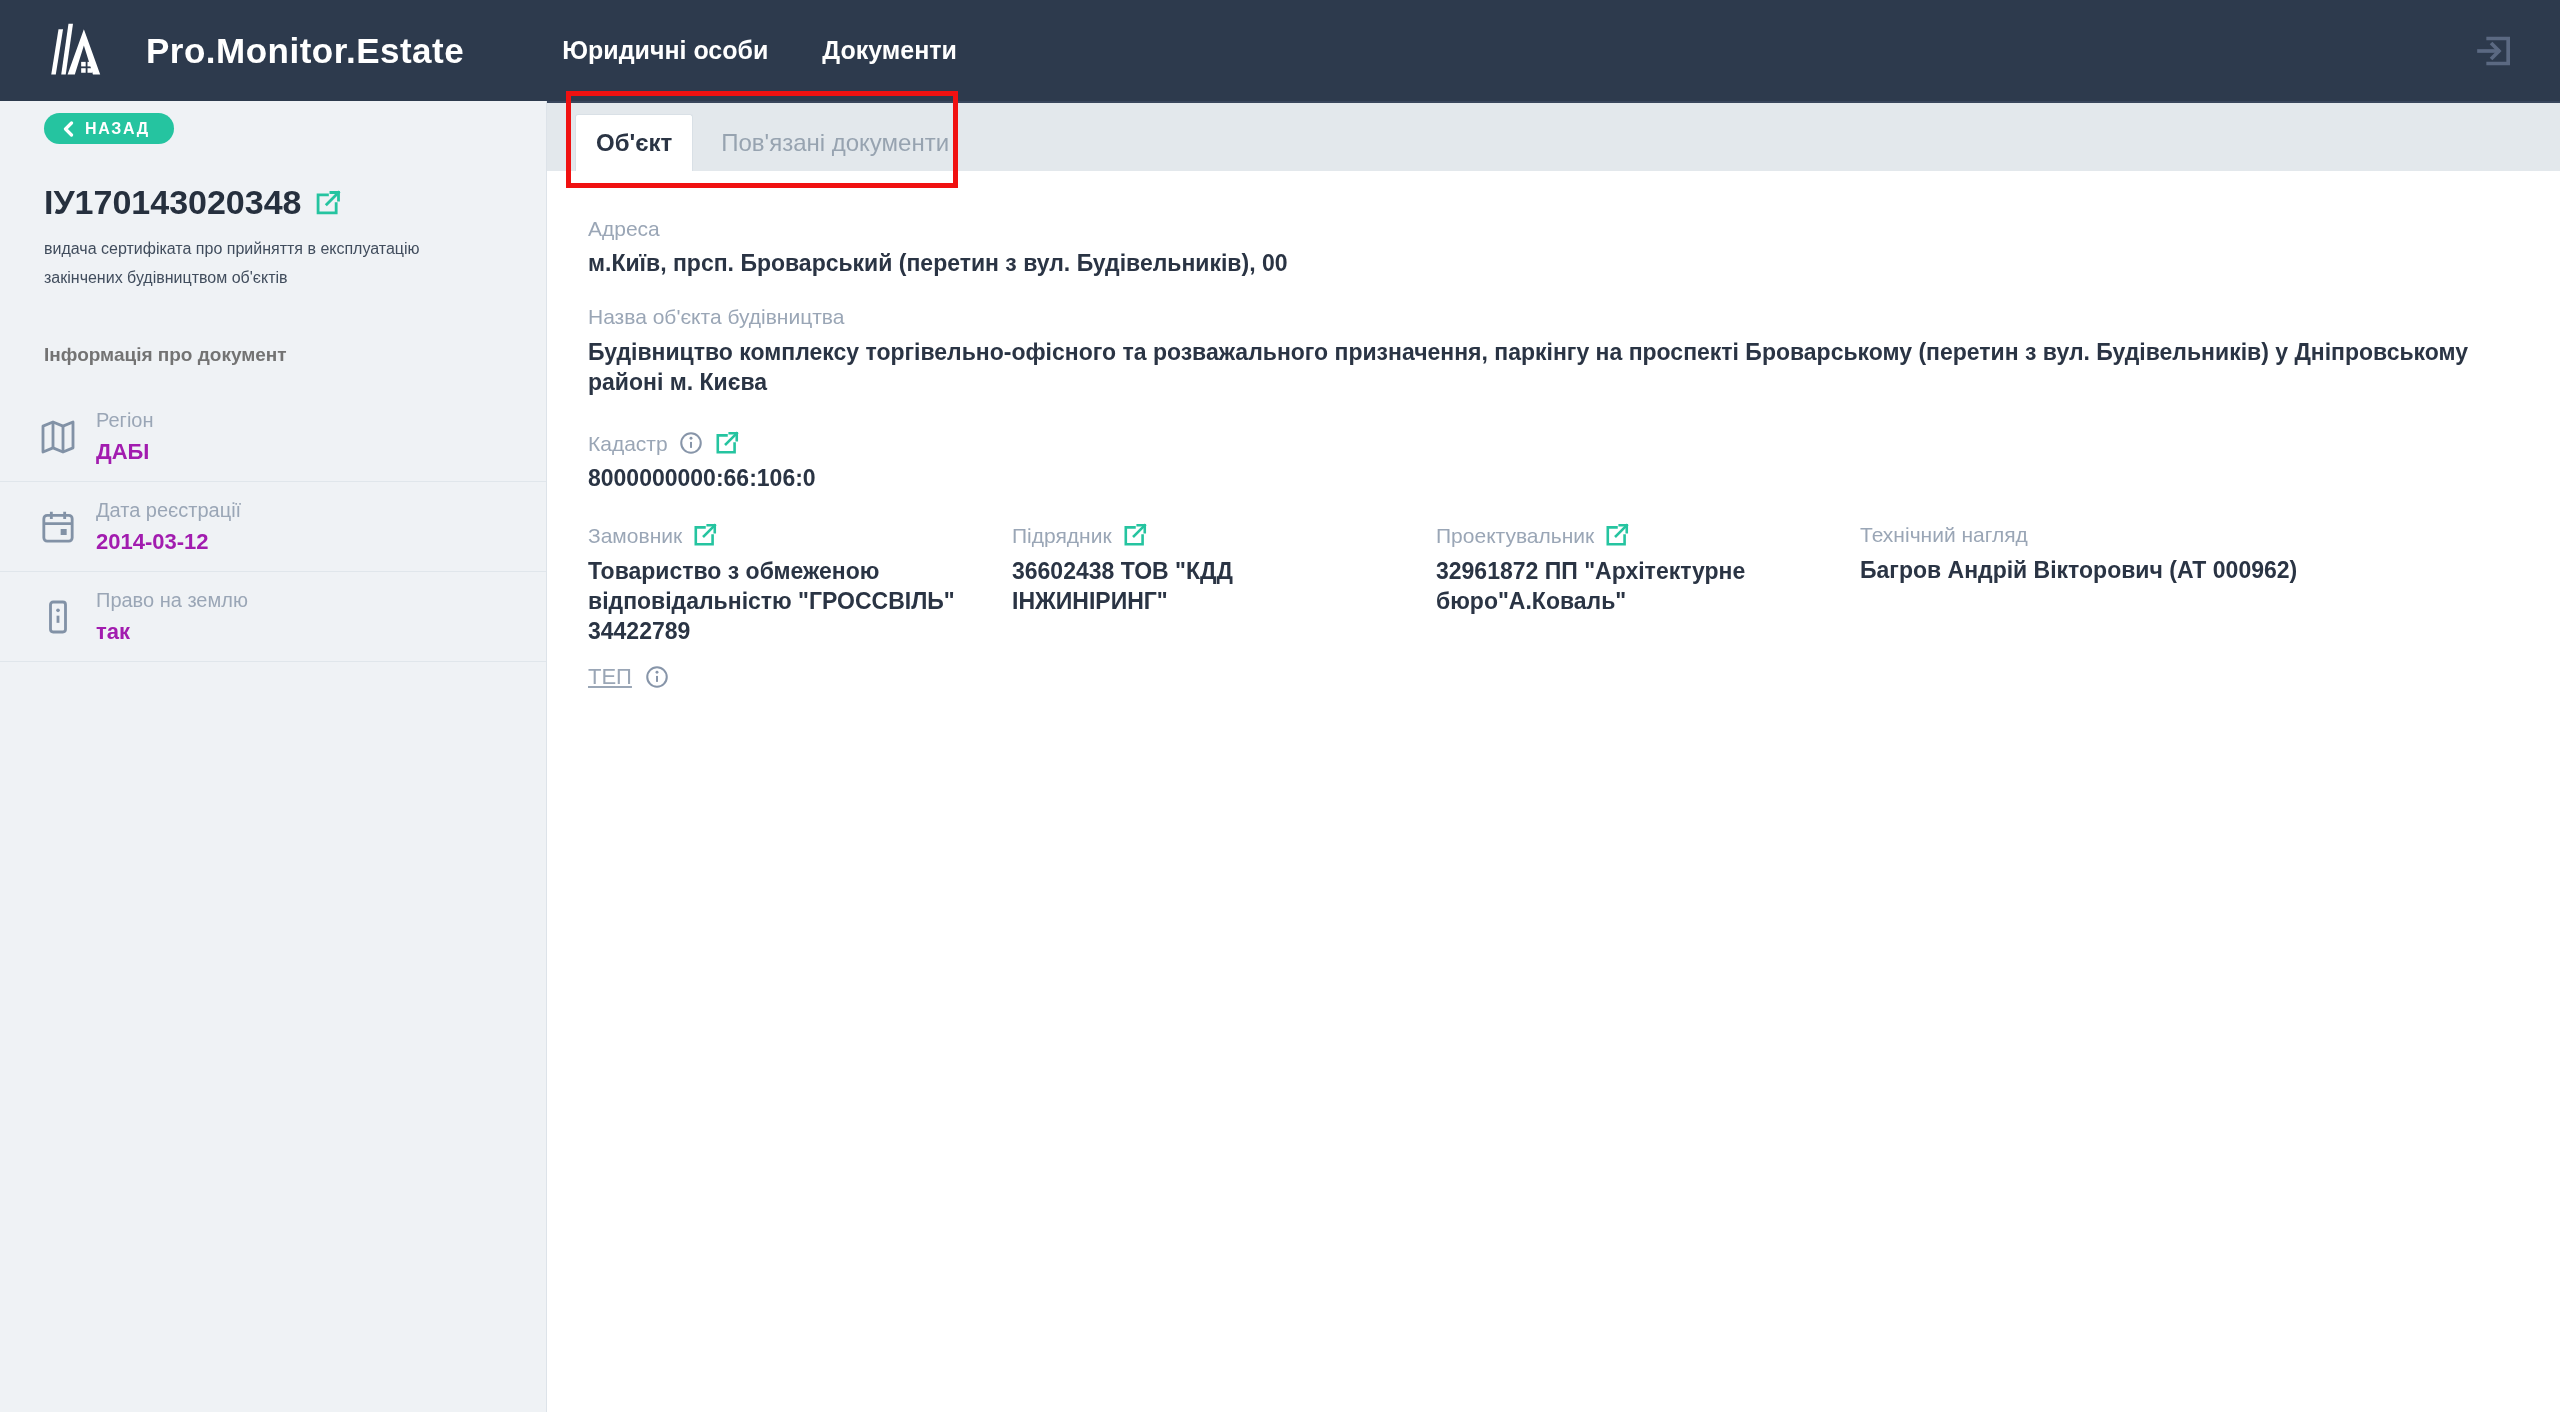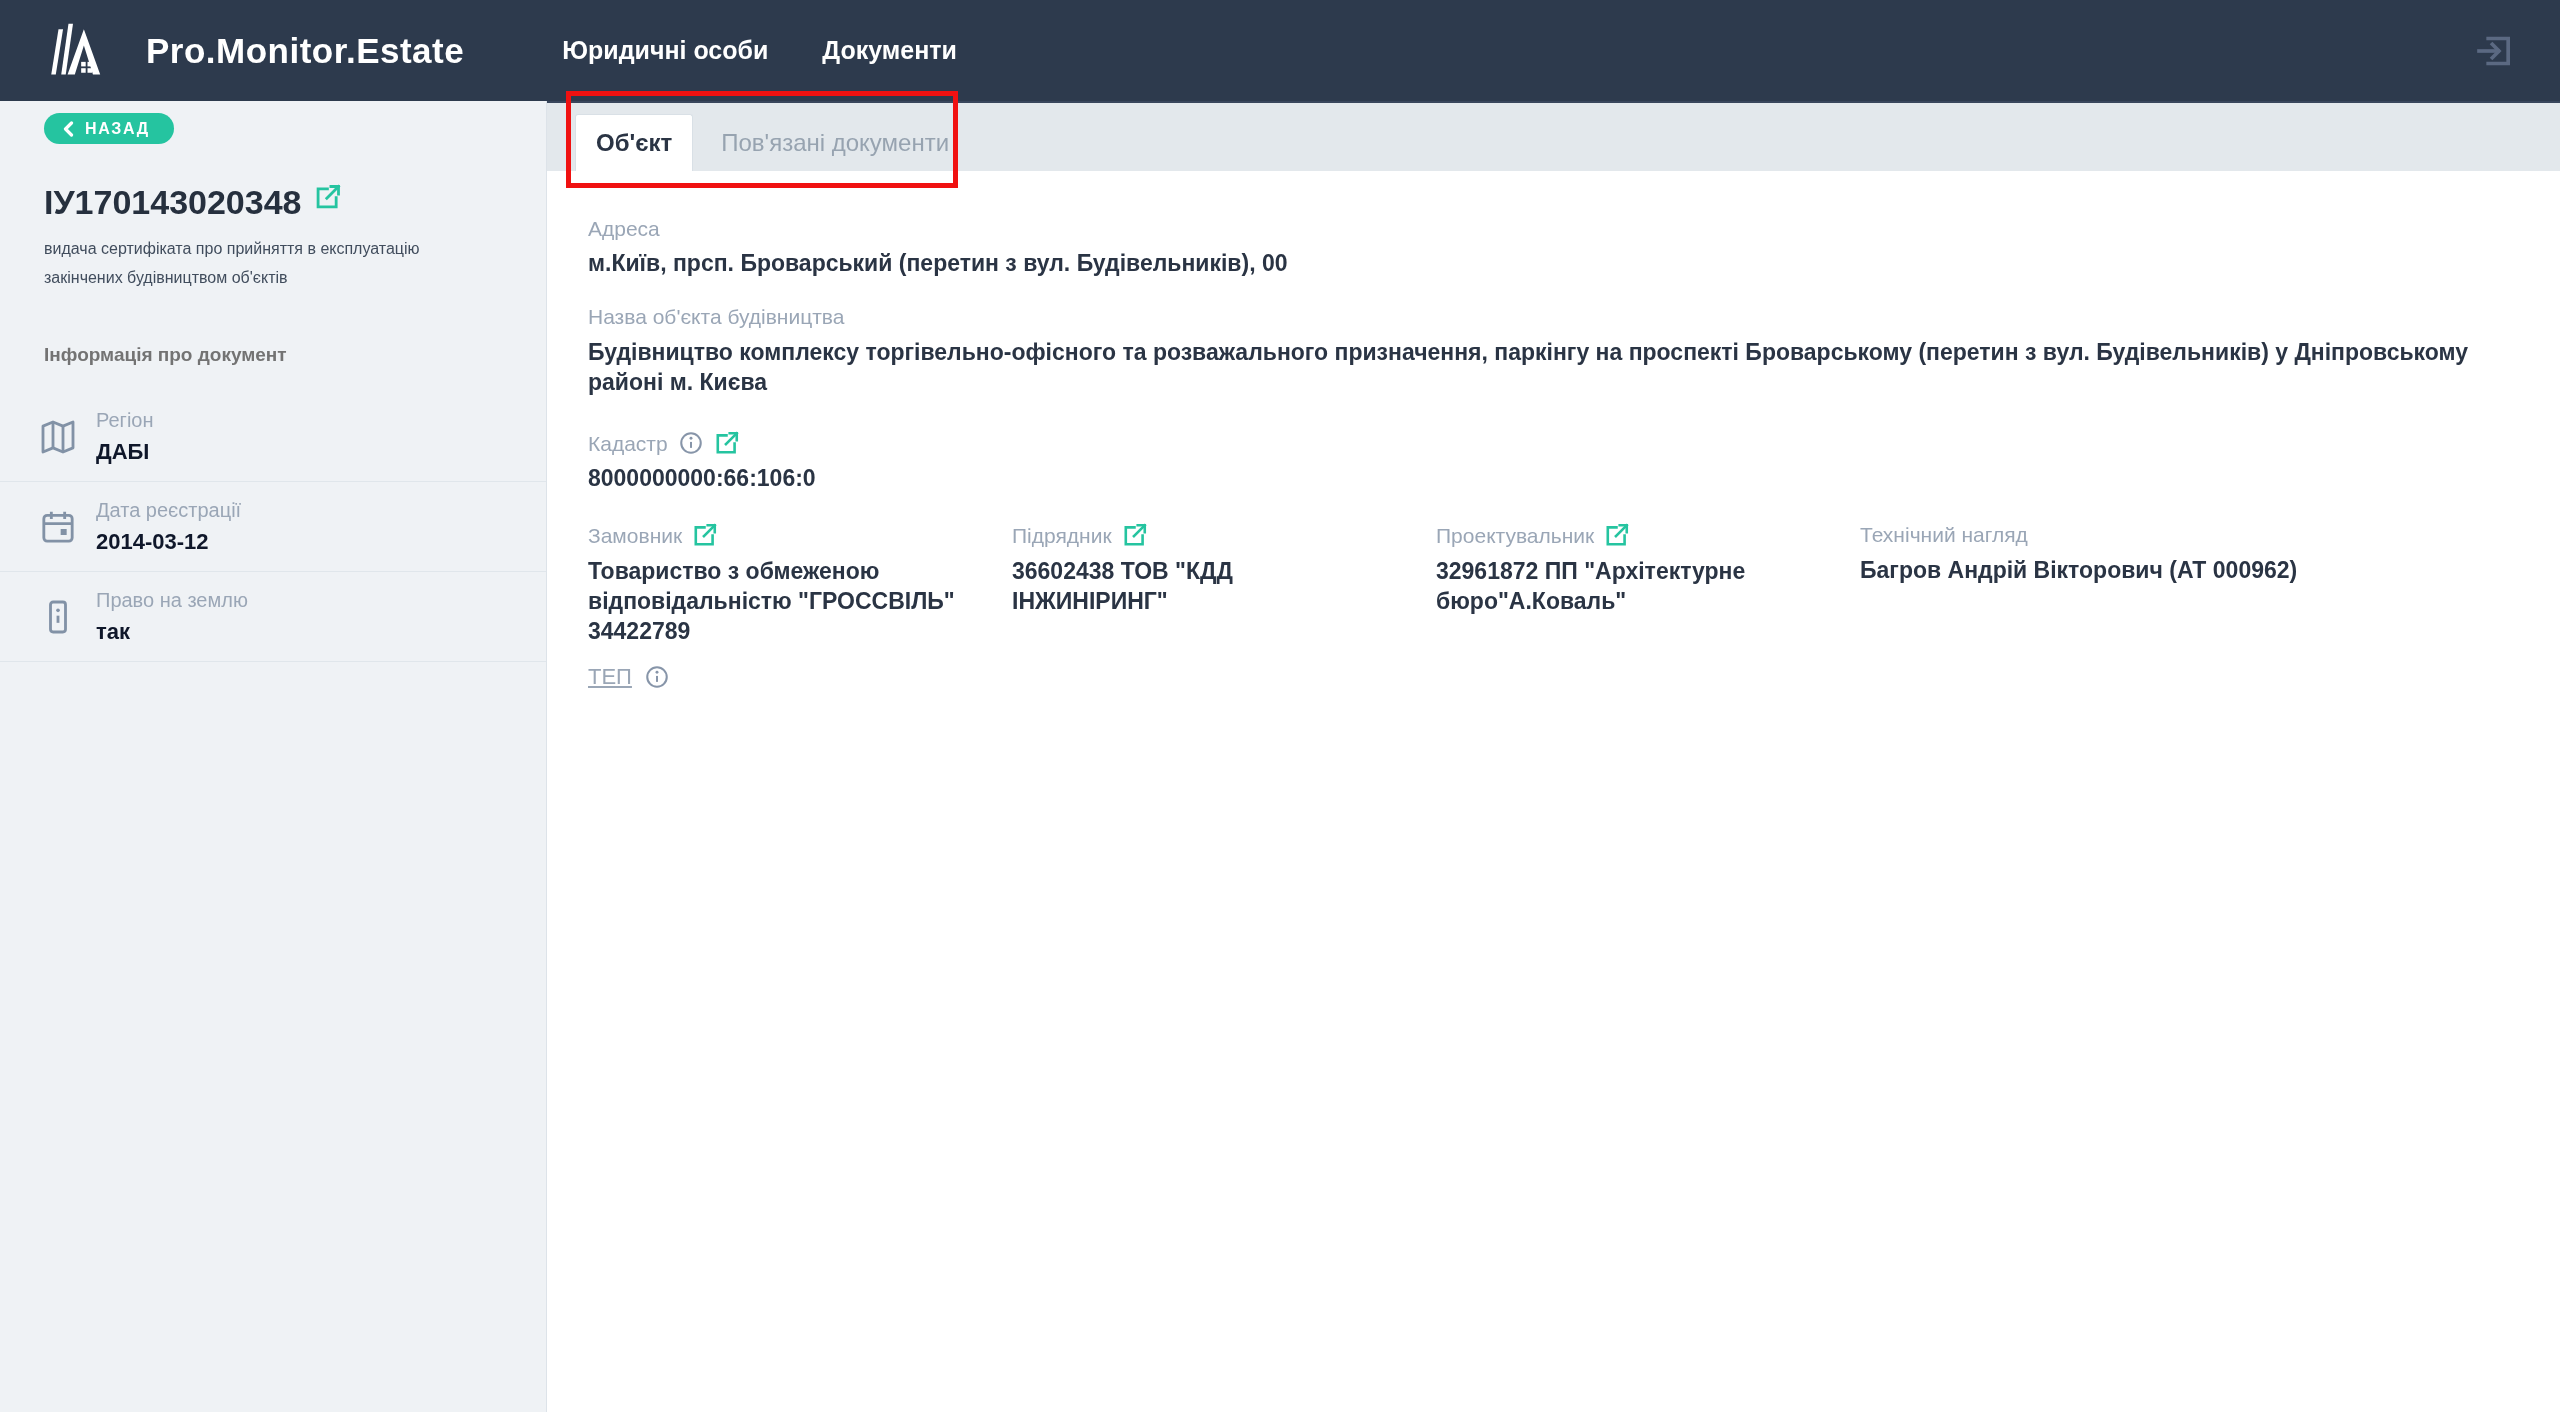--- a/index.html
+++ b/index.html
@@ -49,42 +49,42 @@
     display:inline-flex; align-items:center; gap:10px;
     background:#25c4a0; color:#ffffff;
     border:none; border-radius:17px;
     height:31px; padding:0 24px 0 18px;
     font-family:"Liberation Sans", sans-serif;
     font-size:16px; font-weight:bold; letter-spacing:1.6px;
     cursor:pointer;
   }
   .doc-title-row {
     margin:39px 0 0 44px;
-    display:flex; align-items:flex-start; gap:12px;
+    display:flex; align-items:center; gap:12px;
   }
   .doc-title { font-size:34px; font-weight:bold; color:#26303e; }
   .doc-desc {
     margin:12px 44px 0 44px;
     max-width:445px;
     font-size:16px; line-height:29px; color:#414d5d;
   }
   .sidebar-heading {
     margin:52px 5px 26px 44px;
     font-size:19px; font-weight:bold; color:#737373;
   }
   .info-list { list-style:none; }
   .info-item {
     display:flex; align-items:center;
     padding:16px 20px 16px 38px;
     border-bottom:1px solid #e0e6eb;
   }
   .info-item .item-icon { width:40px; height:40px; flex:0 0 40px; }
   .info-item .item-text { margin-left:18px; }
   .item-label { font-size:20px; color:#9aa6b6; line-height:25px; }
-  .item-value { font-size:22px; font-weight:bold; color:#0f172a; line-height:27px; margin-top:5px; }
+  .item-value { font-size:22px; font-weight:bold; color:#a21caf; line-height:27px; margin-top:5px; }
 
   
   .main { flex:1; display:flex; flex-direction:column; background:#ffffff; }
   .tabstrip {
     height:70px; background:#e3e8ec;
     display:flex; align-items:flex-end;
     padding-left:28px;
     border-top:2px solid #39465c;
   }
   .tab {

